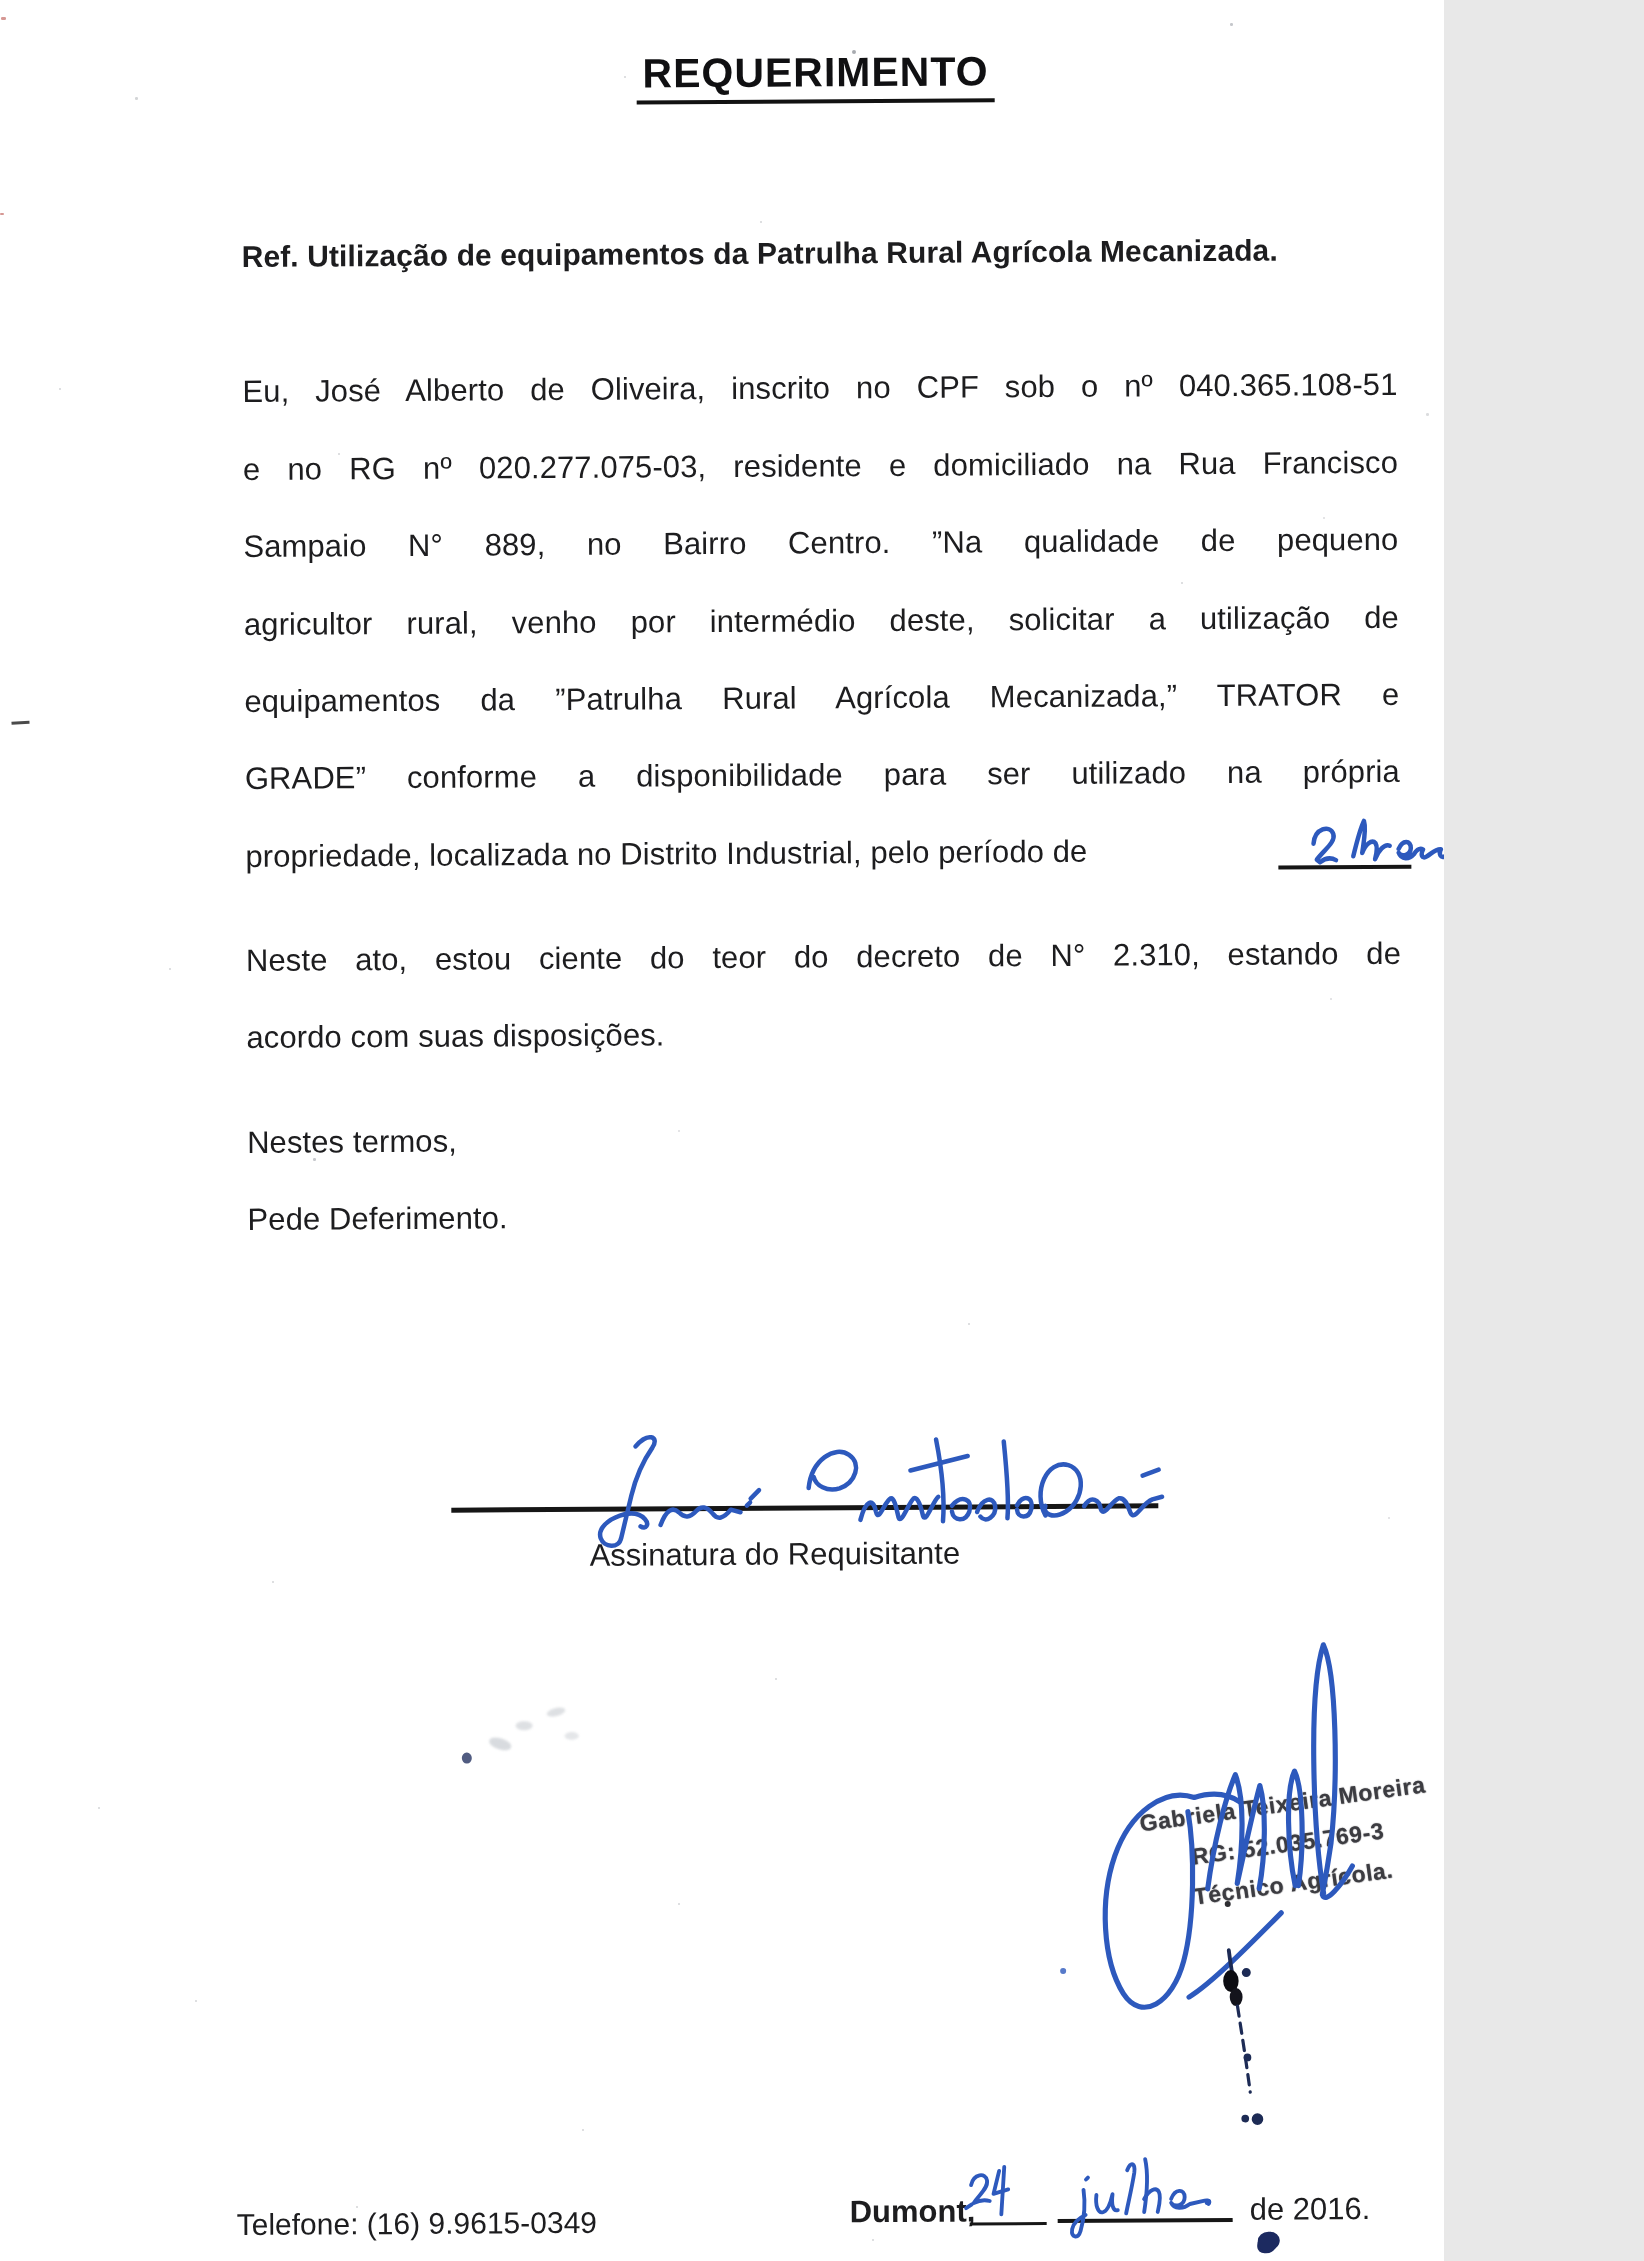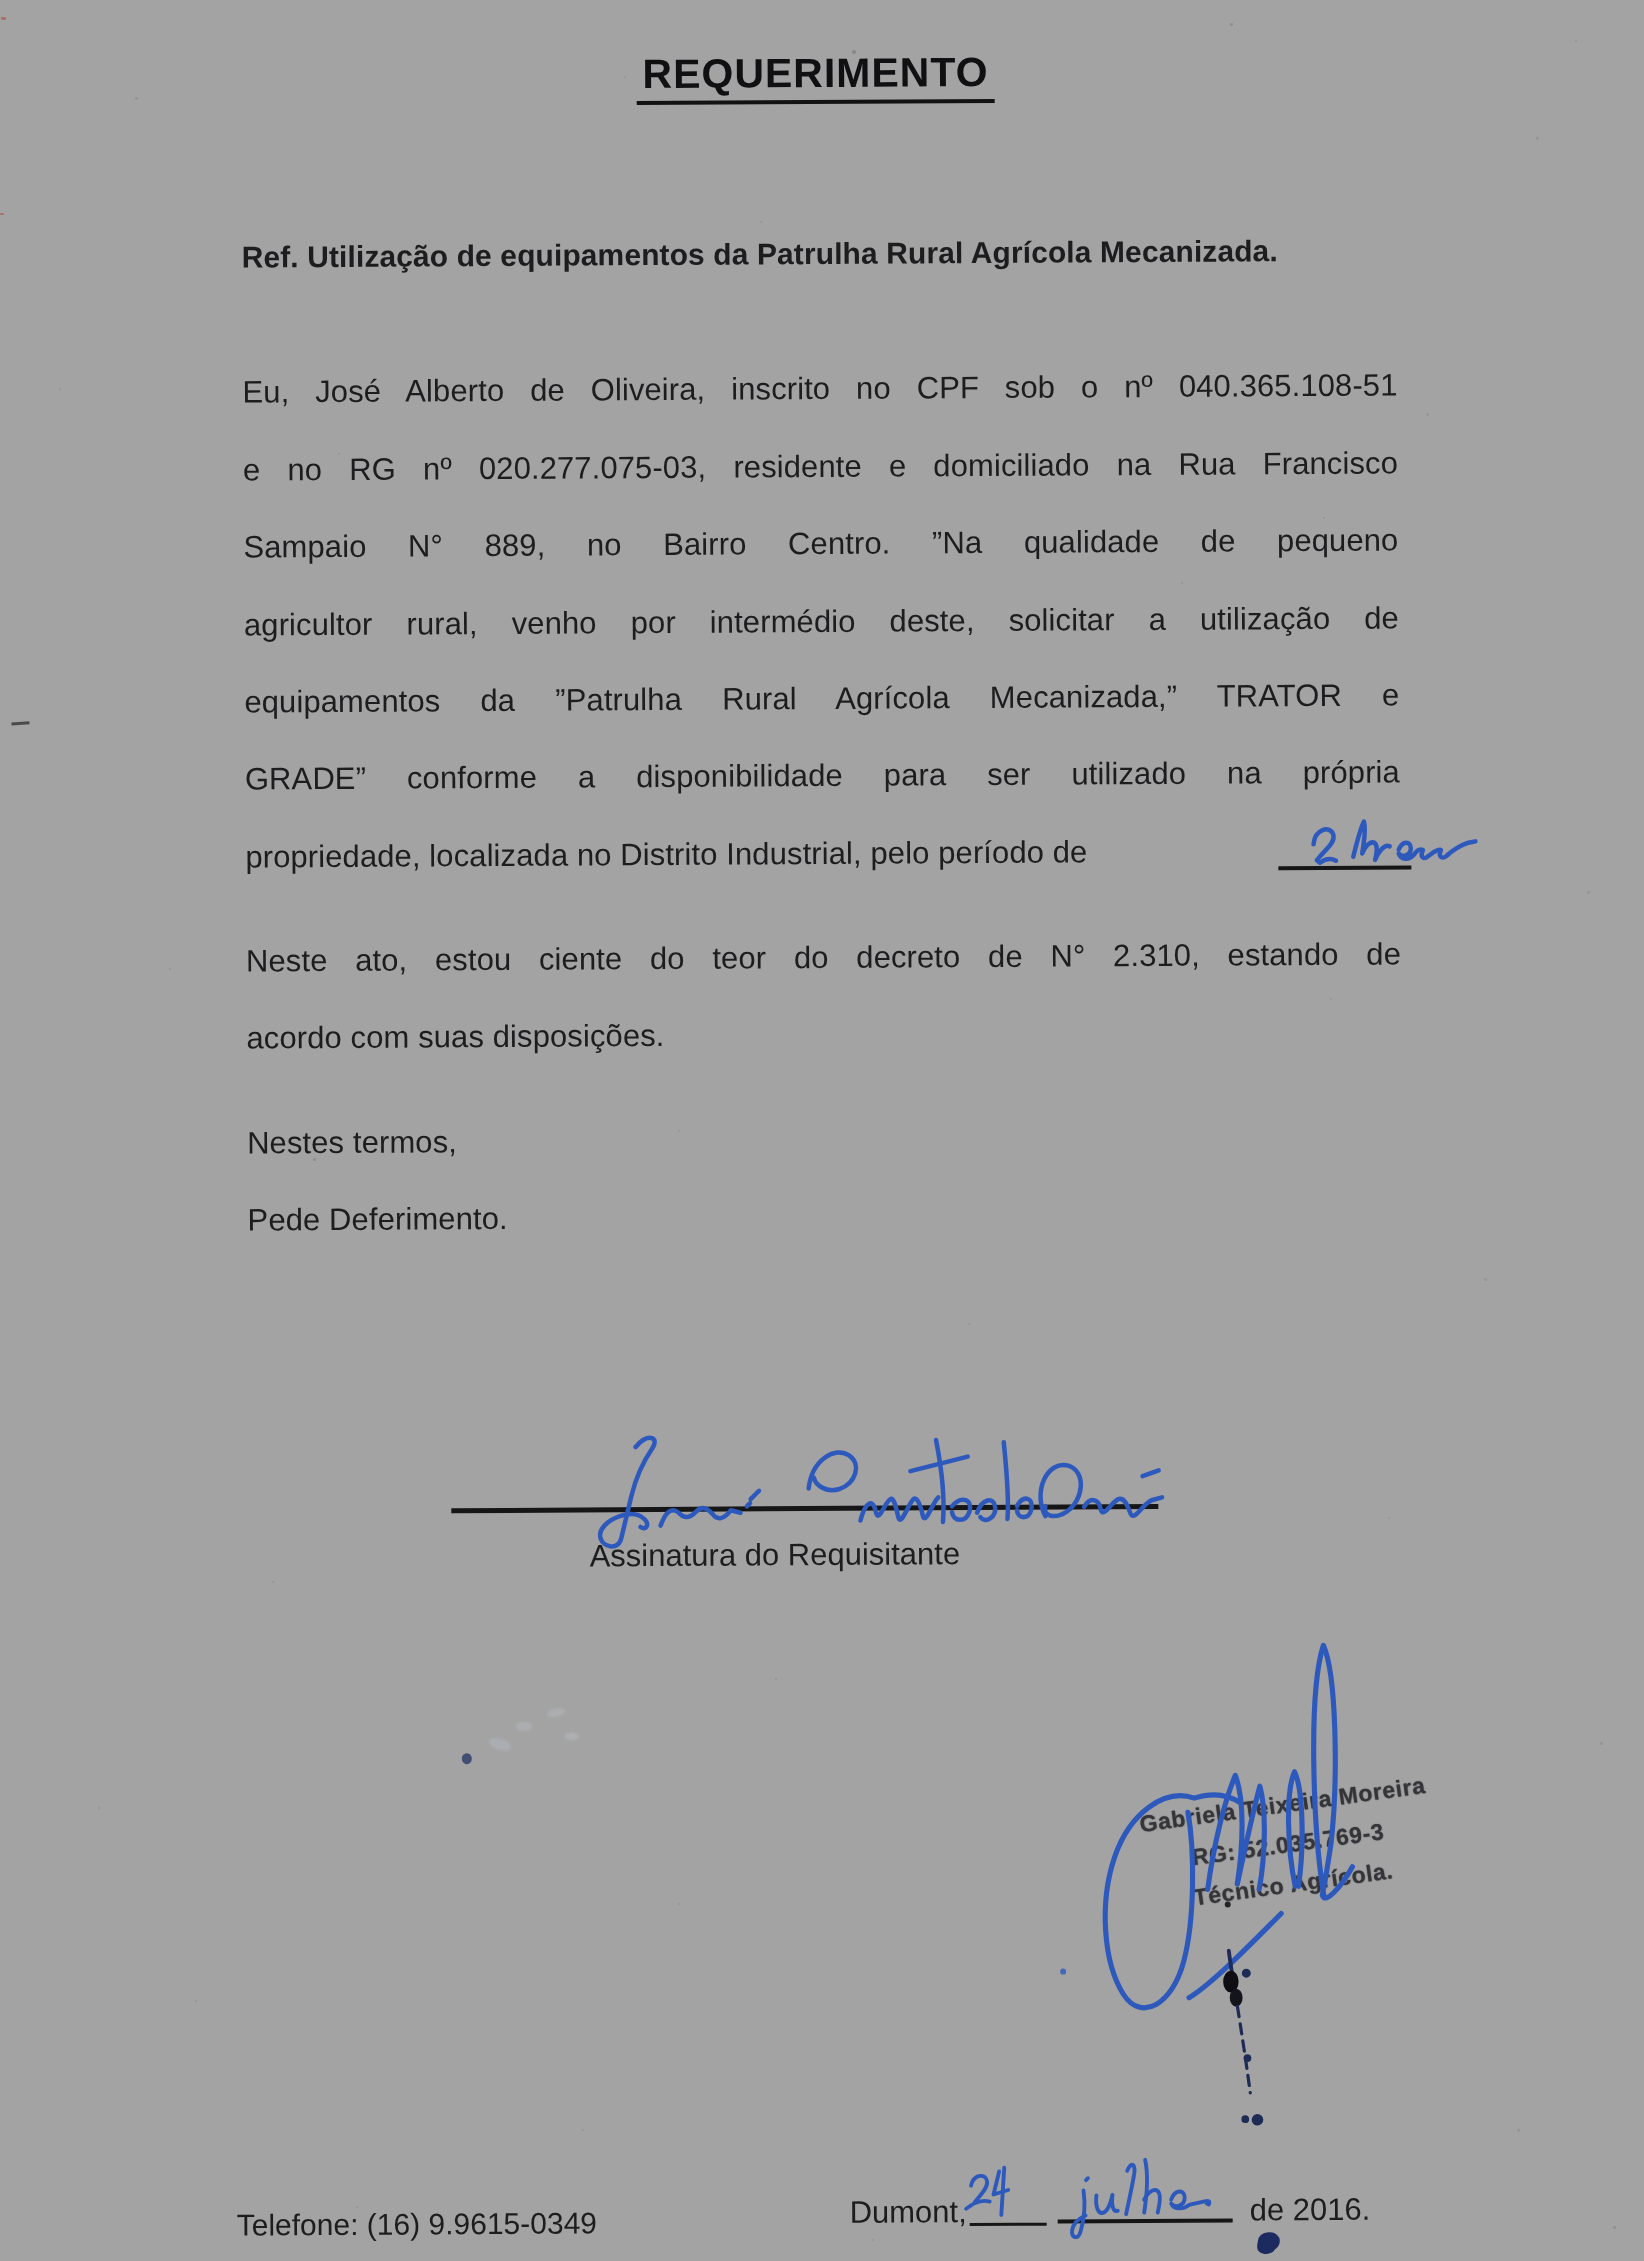--- a/index.html
+++ b/index.html
@@ -1,18 +1,18 @@
 <!DOCTYPE html>
 <html style="font-size:10.3px"><head>
 <meta charset="utf-8">
 <style>
   html,body{margin:0;padding:0;background:#e8e8e8;}
   #page{
-    position:relative; width:1644px; height:2261px;
-    background:#a3a3a3; overflow:hidden;
+    position:relative; width:1444px; height:2261px;
+    background:#ffffff; overflow:hidden;
     font-family:"Liberation Sans","DejaVu Sans",sans-serif;
     color:#1d1d1f;
   }
   #sheet{position:absolute; inset:0; transform:rotate(-0.35deg); transform-origin:50% 50%;}
   .abs{position:absolute;}
 
   
   .title-wrap{left:0; top:50px; width:1644px; text-align:center;}
   .title{
     display:inline-block; font-size:41px; font-weight:bold; letter-spacing:1px;
@@ -35,21 +35,21 @@
   .stamp{
     left:1132px; top:1787px; width:303px; text-align:center;
     transform:rotate(-7.5deg); transform-origin:50% 50%;
     font-weight:bold; font-size:23px; line-height:40px; letter-spacing:0.6px;
     color:#2c2c31; text-shadow:0 0 1.3px rgba(45,45,50,.6), 0.6px 0.6px 0 rgba(45,45,50,.25);
     opacity:.92;
   }
 
   
   .phone{left:230px; top:2205px; font-size:30px;}
-  .city{left:843px; top:2195px; font-size:31px;}
+  .city{left:843px; top:2195px; font-size:31px;font-weight:bold;}
   .date-suffix{left:1243px; top:2195px; font-size:31px;}
 
   svg{position:absolute; overflow:visible;}
   .pen{fill:none; stroke:#2d59bd; stroke-linecap:round; stroke-linejoin:round;}
 
   .speck{position:absolute; border-radius:50%;}
   .smudge{position:absolute; border-radius:50%; filter:blur(1.3px);}
   .blot{
     left:1251px; top:2235px; width:22px; height:19.3px; background:#1c2a60;
     border-radius:52% 48% 58% 42%; box-shadow:-1.9px 3.9px 0 -1.3px #1c2a60;

